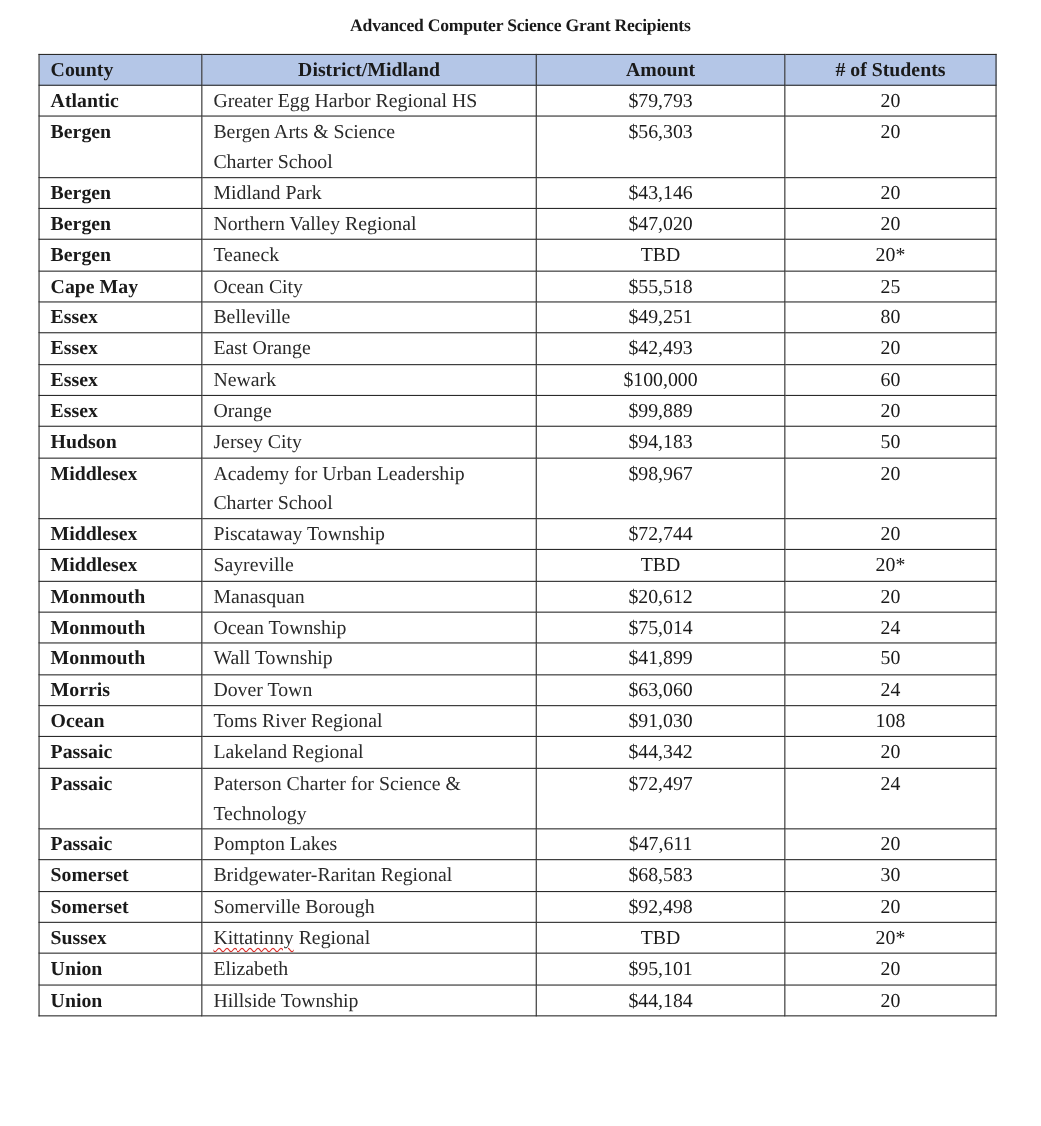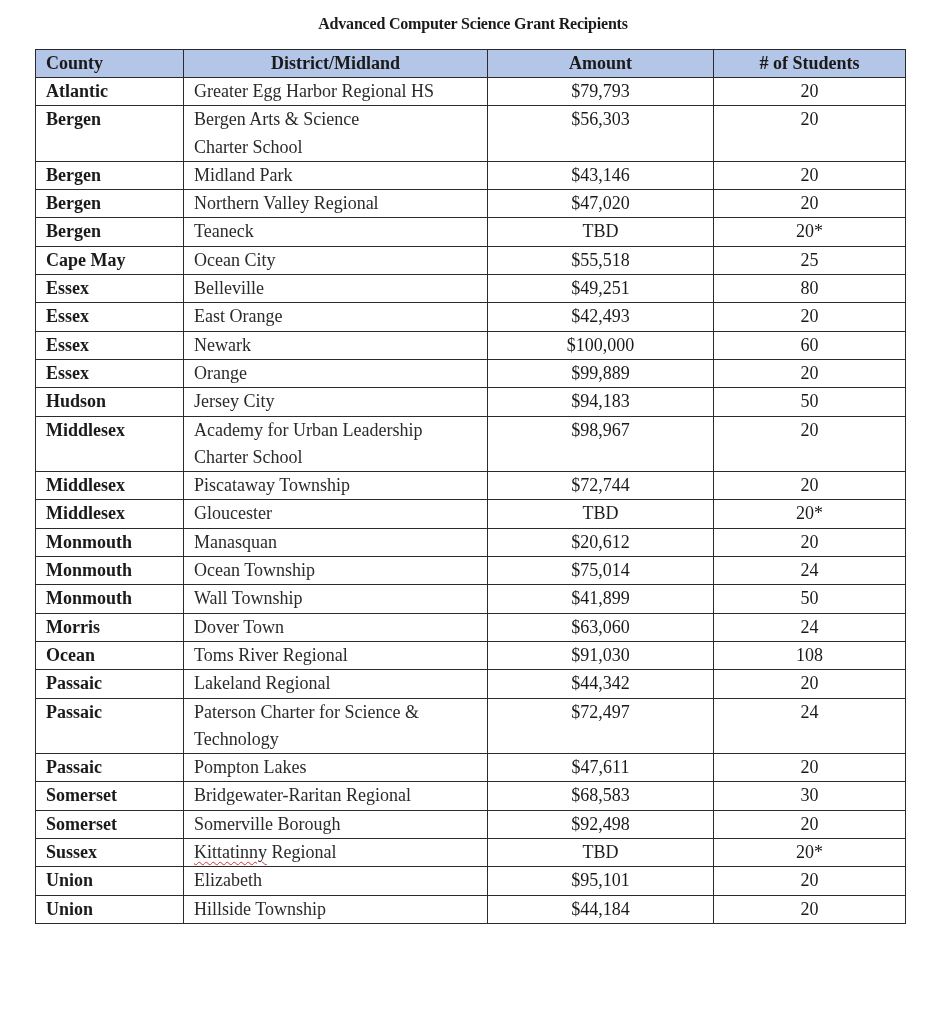--- a/index.html
+++ b/index.html
@@ -183,21 +183,21 @@
         <td class="county">Middlesex</td>
         <td class="school">
           <div>Piscataway Township</div>
         </td>
         <td class="amount">$72,744</td>
         <td class="students">20</td>
       </tr>
       <tr>
         <td class="county">Middlesex</td>
         <td class="school">
-          <div>Gloucester</div>
+          <div>Sayreville</div>
         </td>
         <td class="amount">TBD</td>
         <td class="students">20*</td>
       </tr>
       <tr>
         <td class="county">Monmouth</td>
         <td class="school">
           <div>Manasquan</div>
         </td>
         <td class="amount">$20,612</td>

